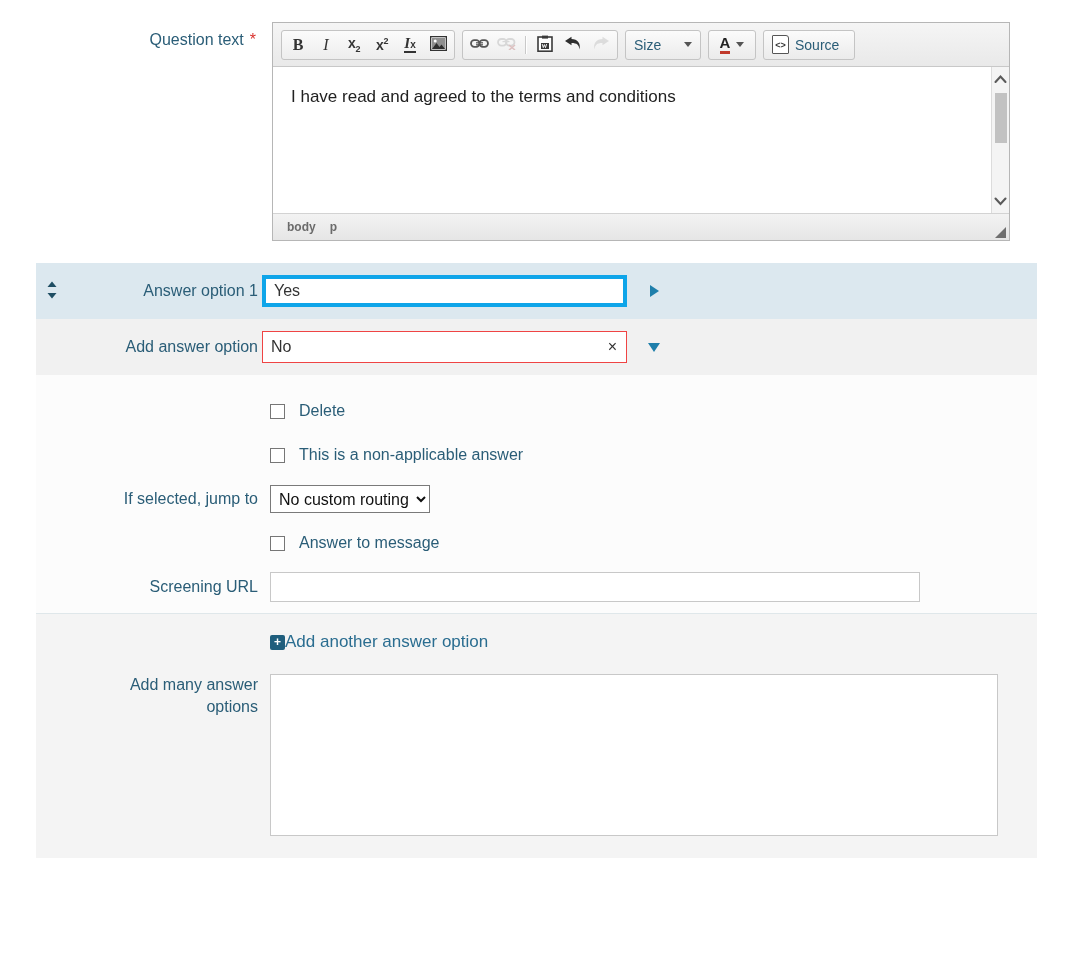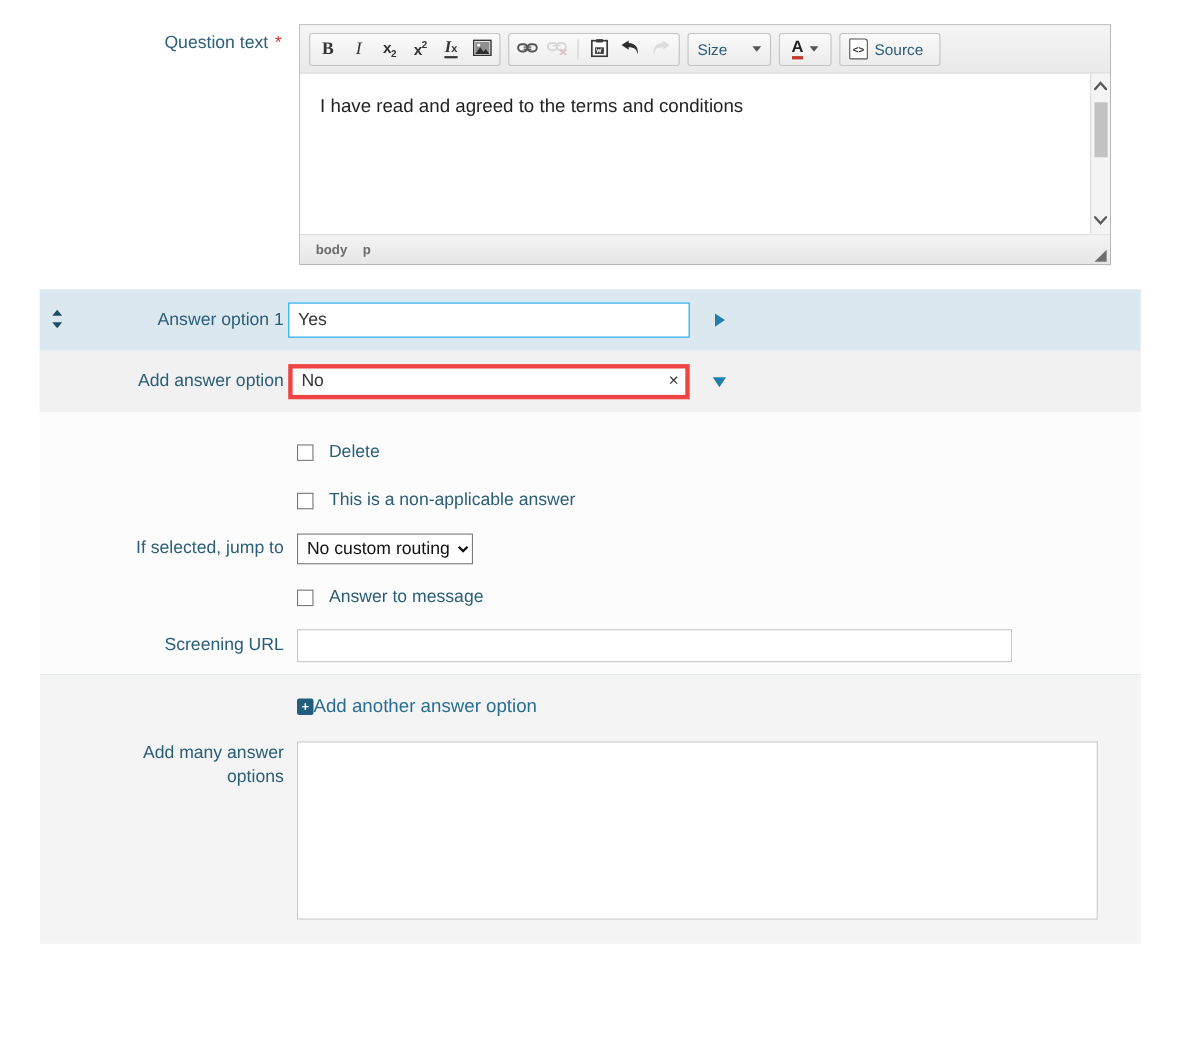--- a/index.html
+++ b/index.html
@@ -232,29 +232,29 @@
     color: #2a5d77;
     white-space: nowrap;
   }
   .opt-label.nohandle { width: 222px; }
 
   .opt-input-wrap { position: relative; }
   .opt-input {
     width: 365px;
     height: 32px;
     box-sizing: border-box;
-    border: 1px solid #0ea5e9;
+    border: 4px solid #0ea5e9;
     padding: 4px 28px 4px 8px;
     font-size: 16px;
     font-family: "Liberation Sans", sans-serif;
     color: #333;
     background: #fff;
     outline: none;
   }
-  .opt-input.focused { border: 4px solid #ef4444; }
+  .opt-input.focused { border: 1px solid #ef4444; }
   .clear-x {
     position: absolute;
     right: 10px;
     top: 50%;
     transform: translateY(-50%);
     font-size: 16px;
     color: #333;
     cursor: pointer;
     line-height: 1;
   }

